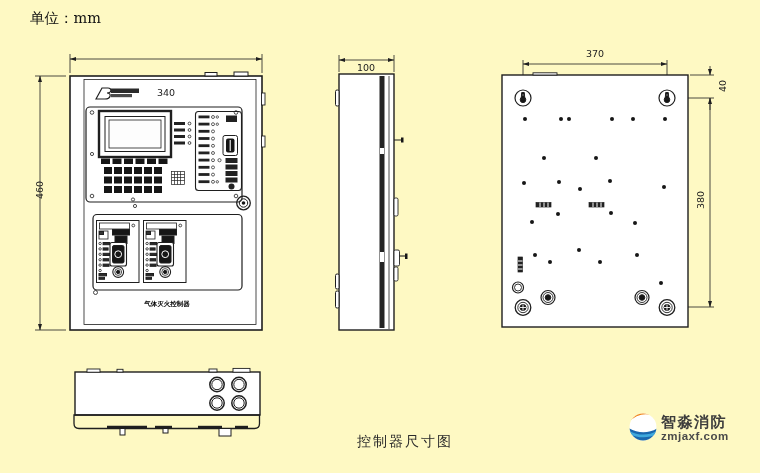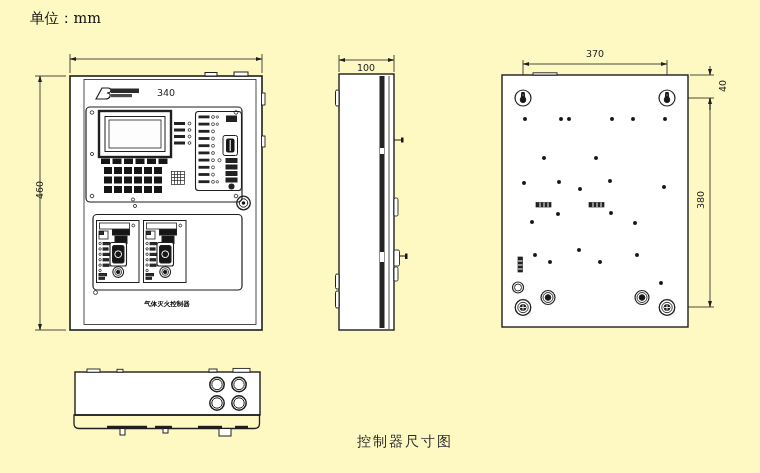--- a/index.html
+++ b/index.html
@@ -351,14 +351,36 @@
 <div class="lbl vert" style="left:10px;top:184px;width:60px;">460</div>
 <div class="lbl" style="left:336px;top:62px;width:60px;">100</div>
 <div class="lbl" style="left:565px;top:48px;width:60px;">370</div>
 <div class="lbl vert" style="left:693px;top:80px;width:60px;">40</div>
 <div class="lbl vert" style="left:671px;top:194px;width:60px;">380</div>
 
 <div id="panel-title">气体灭火控制器</div>
 
 <div id="caption">控制器尺寸图</div>
 
-
+<div id="logo">
+  <div class="row">
+    <svg width="28" height="28" viewBox="0 0 26 26">
+      <defs>
+            <clipPath id="lc">
+              <circle cx="13" cy="13" r="12.5"></circle>
+            </clipPath>
+          </defs>
+      <g clip-path="url(#lc)">
+        <rect x="0" y="0" width="26" height="26" fill="#ffffff"></rect>
+        <path d="M-2,11 C5,1 17,-2 28,5 L28,-3 L-2,-3 Z" fill="#f0861c"></path>
+        <path d="M7,6 L10,4.5 L9,8 Z" fill="#ffffff"></path>
+        <path d="M-2,26 L28,26 L28,13 C19,19.5 8,19.5 -2,13 Z" fill="#1a68ae"></path>
+        <path d="M-2,15.5 C8,21.5 19,21.5 28,15.5 L28,18.5 C19,24 8,24 -2,18.5 Z" fill="#3fa9dc"></path>
+      </g>
+    </svg>
+    <div id="logo-text">
+      <div id="logo-brand">智淼消防</div>
+      <div id="logo-site">zmjaxf.com</div>
+    </div>
+  </div>
 </div>
 
+</div>
+
 </body></html>

